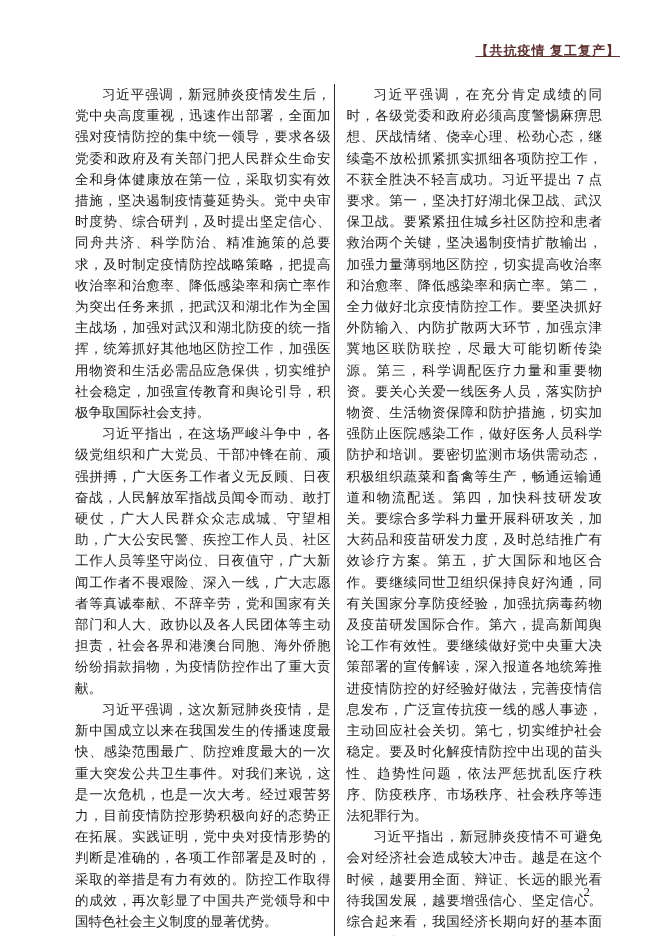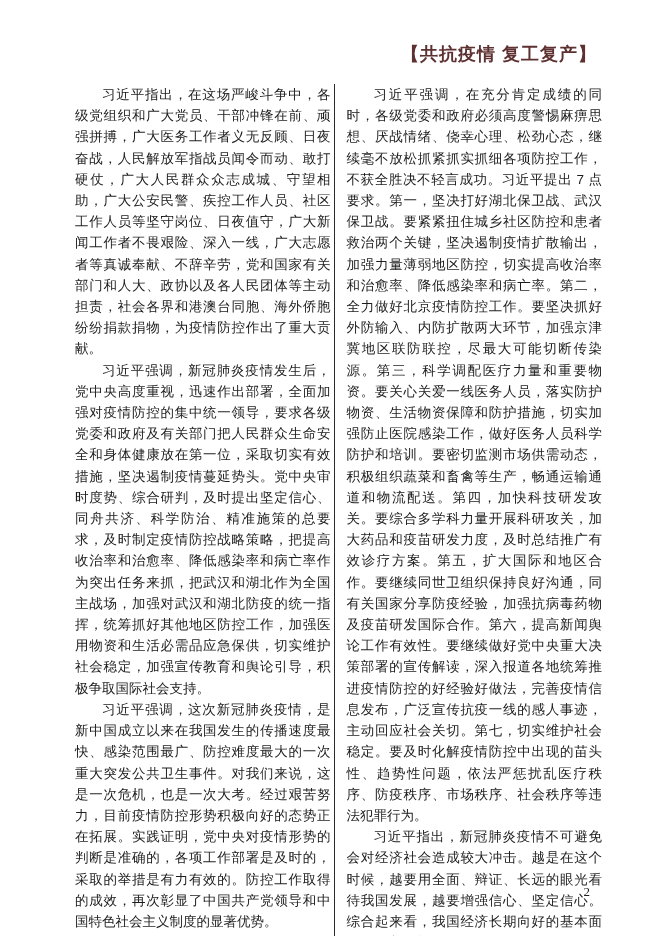--- a/index.html
+++ b/index.html
@@ -12,25 +12,26 @@
     width: 662px;
     height: 936px;
     background: #ffffff;
     font-family: "Liberation Sans", sans-serif;
     color: #1c1c1c;
     overflow: hidden;
   }
   .header-tag {
     position: absolute;
     top: 42px;
-    right: 65px;
-    font-size: 18px;
+    right: 42px;
+    font-size: 13px;
     font-weight: bold;
     letter-spacing: 1px;
     color: #5e3131; 
+    text-decoration: underline;
   }
   .columns {
     position: absolute;
     top: 84px;
     left: 75px;
     width: 527px;
     display: flex;
     align-items: stretch;
   }
   .col {
@@ -68,23 +69,23 @@
 
 <div class="page" style="color: rgb(28, 28, 28);">
 
   <div class="header-tag" style="color: rgb(94, 49, 49);">【共抗疫情 复工复产】</div>
 
   <div class="columns">
 
     <div class="col col-left">
 
 
+        <p class="indent">习近平强调，新冠肺炎疫情发生后，党中央高度重视，迅速作出部署，全面加强对疫情防控的集中统一领导，要求各级党委和政府及有关部门把人民群众生命安全和身体健康放在第一位，采取切实有效措施，坚决遏制疫情蔓延势头。党中央审时度势、综合研判，及时提出坚定信心、同舟共济、科学防治、精准施策的总要求，及时制定疫情防控战略策略，把提高收治率和治愈率、降低感染率和病亡率作为突出任务来抓，把武汉和湖北作为全国主战场，加强对武汉和湖北防疫的统一指挥，统筹抓好其他地区防控工作，加强医用物资和生活必需品应急保供，切实维护社会稳定，加强宣传教育和舆论引导，积极争取国际社会支持。</p>
+
         <p class="indent">习近平指出，在这场严峻斗争中，各级党组织和广大党员、干部冲锋在前、顽强拼搏，广大医务工作者义无反顾、日夜奋战，人民解放军指战员闻令而动、敢打硬仗，广大人民群众众志成城、守望相助，广大公安民警、疾控工作人员、社区工作人员等坚守岗位、日夜值守，广大新闻工作者不畏艰险、深入一线，广大志愿者等真诚奉献、不辞辛劳，党和国家有关部门和人大、政协以及各人民团体等主动担责，社会各界和港澳台同胞、海外侨胞纷纷捐款捐物，为疫情防控作出了重大贡献。</p>
-
-        <p class="indent">习近平强调，新冠肺炎疫情发生后，党中央高度重视，迅速作出部署，全面加强对疫情防控的集中统一领导，要求各级党委和政府及有关部门把人民群众生命安全和身体健康放在第一位，采取切实有效措施，坚决遏制疫情蔓延势头。党中央审时度势、综合研判，及时提出坚定信心、同舟共济、科学防治、精准施策的总要求，及时制定疫情防控战略策略，把提高收治率和治愈率、降低感染率和病亡率作为突出任务来抓，把武汉和湖北作为全国主战场，加强对武汉和湖北防疫的统一指挥，统筹抓好其他地区防控工作，加强医用物资和生活必需品应急保供，切实维护社会稳定，加强宣传教育和舆论引导，积极争取国际社会支持。</p>
 
         <p class="indent">习近平强调，这次新冠肺炎疫情，是新中国成立以来在我国发生的传播速度最快、感染范围最广、防控难度最大的一次重大突发公共卫生事件。对我们来说，这是一次危机，也是一次大考。经过艰苦努力，目前疫情防控形势积极向好的态势正在拓展。实践证明，党中央对疫情形势的判断是准确的，各项工作部署是及时的，采取的举措是有力有效的。防控工作取得的成效，再次彰显了中国共产党领导和中国特色社会主义制度的显著优势。</p>
       </div>
 
     <div class="divider"></div>
 
     <div class="col col-right">
 
         <p class="indent">习近平强调，在充分肯定成绩的同时，各级党委和政府必须高度警惕麻痹思想、厌战情绪、侥幸心理、松劲心态，继续毫不放松抓紧抓实抓细各项防控工作，不获全胜决不轻言成功。习近平提出 7 点要求。第一，坚决打好湖北保卫战、武汉保卫战。要紧紧扭住城乡社区防控和患者救治两个关键，坚决遏制疫情扩散输出，加强力量薄弱地区防控，切实提高收治率和治愈率、降低感染率和病亡率。第二，全力做好北京疫情防控工作。要坚决抓好外防输入、内防扩散两大环节，加强京津冀地区联防联控，尽最大可能切断传染源。第三，科学调配医疗力量和重要物资。要关心关爱一线医务人员，落实防护物资、生活物资保障和防护措施，切实加强防止医院感染工作，做好医务人员科学防护和培训。要密切监测市场供需动态，积极组织蔬菜和畜禽等生产，畅通运输通道和物流配送。第四，加快科技研发攻关。要综合多学科力量开展科研攻关，加大药品和疫苗研发力度，及时总结推广有效诊疗方案。第五，扩大国际和地区合作。要继续同世卫组织保持良好沟通，同有关国家分享防疫经验，加强抗病毒药物及疫苗研发国际合作。第六，提高新闻舆论工作有效性。要继续做好党中央重大决策部署的宣传解读，深入报道各地统筹推进疫情防控的好经验好做法，完善疫情信息发布，广泛宣传抗疫一线的感人事迹，主动回应社会关切。第七，切实维护社会稳定。要及时化解疫情防控中出现的苗头性、趋势性问题，依法严惩扰乱医疗秩序、防疫秩序、市场秩序、社会秩序等违法犯罪行为。</p>
 

